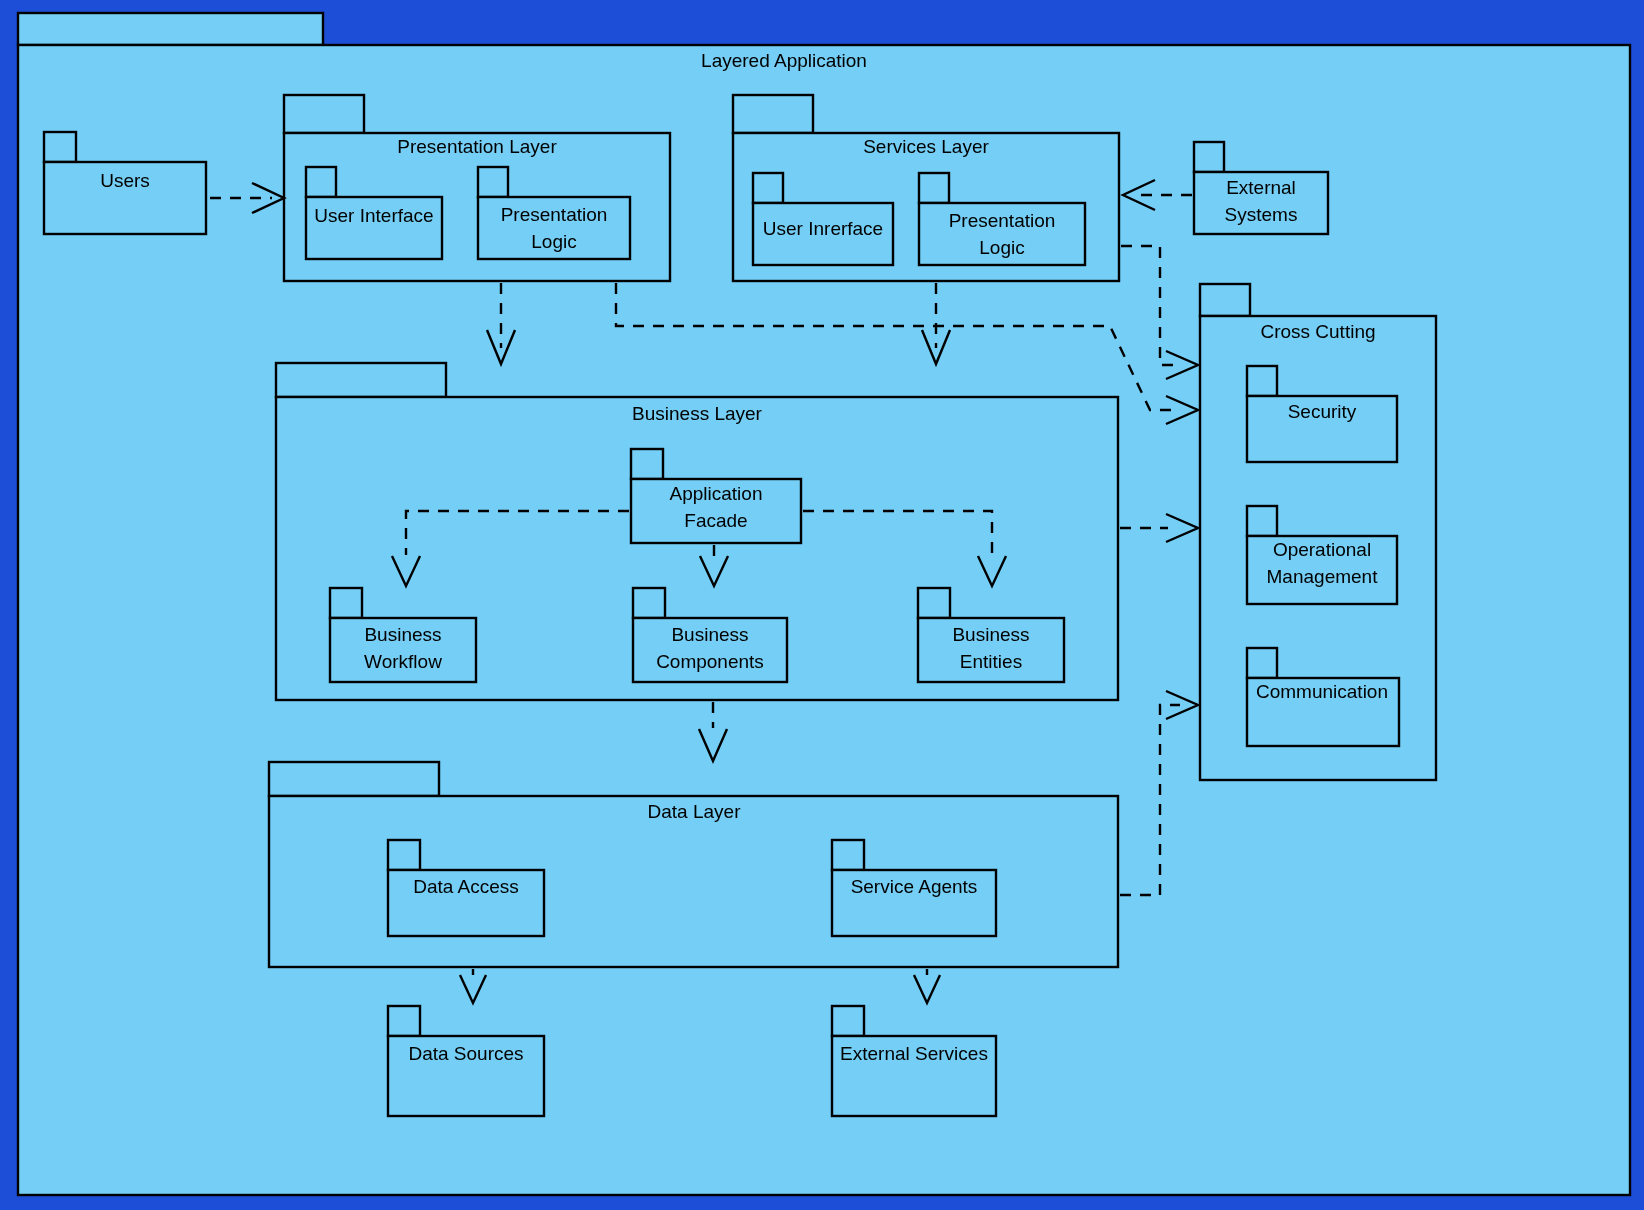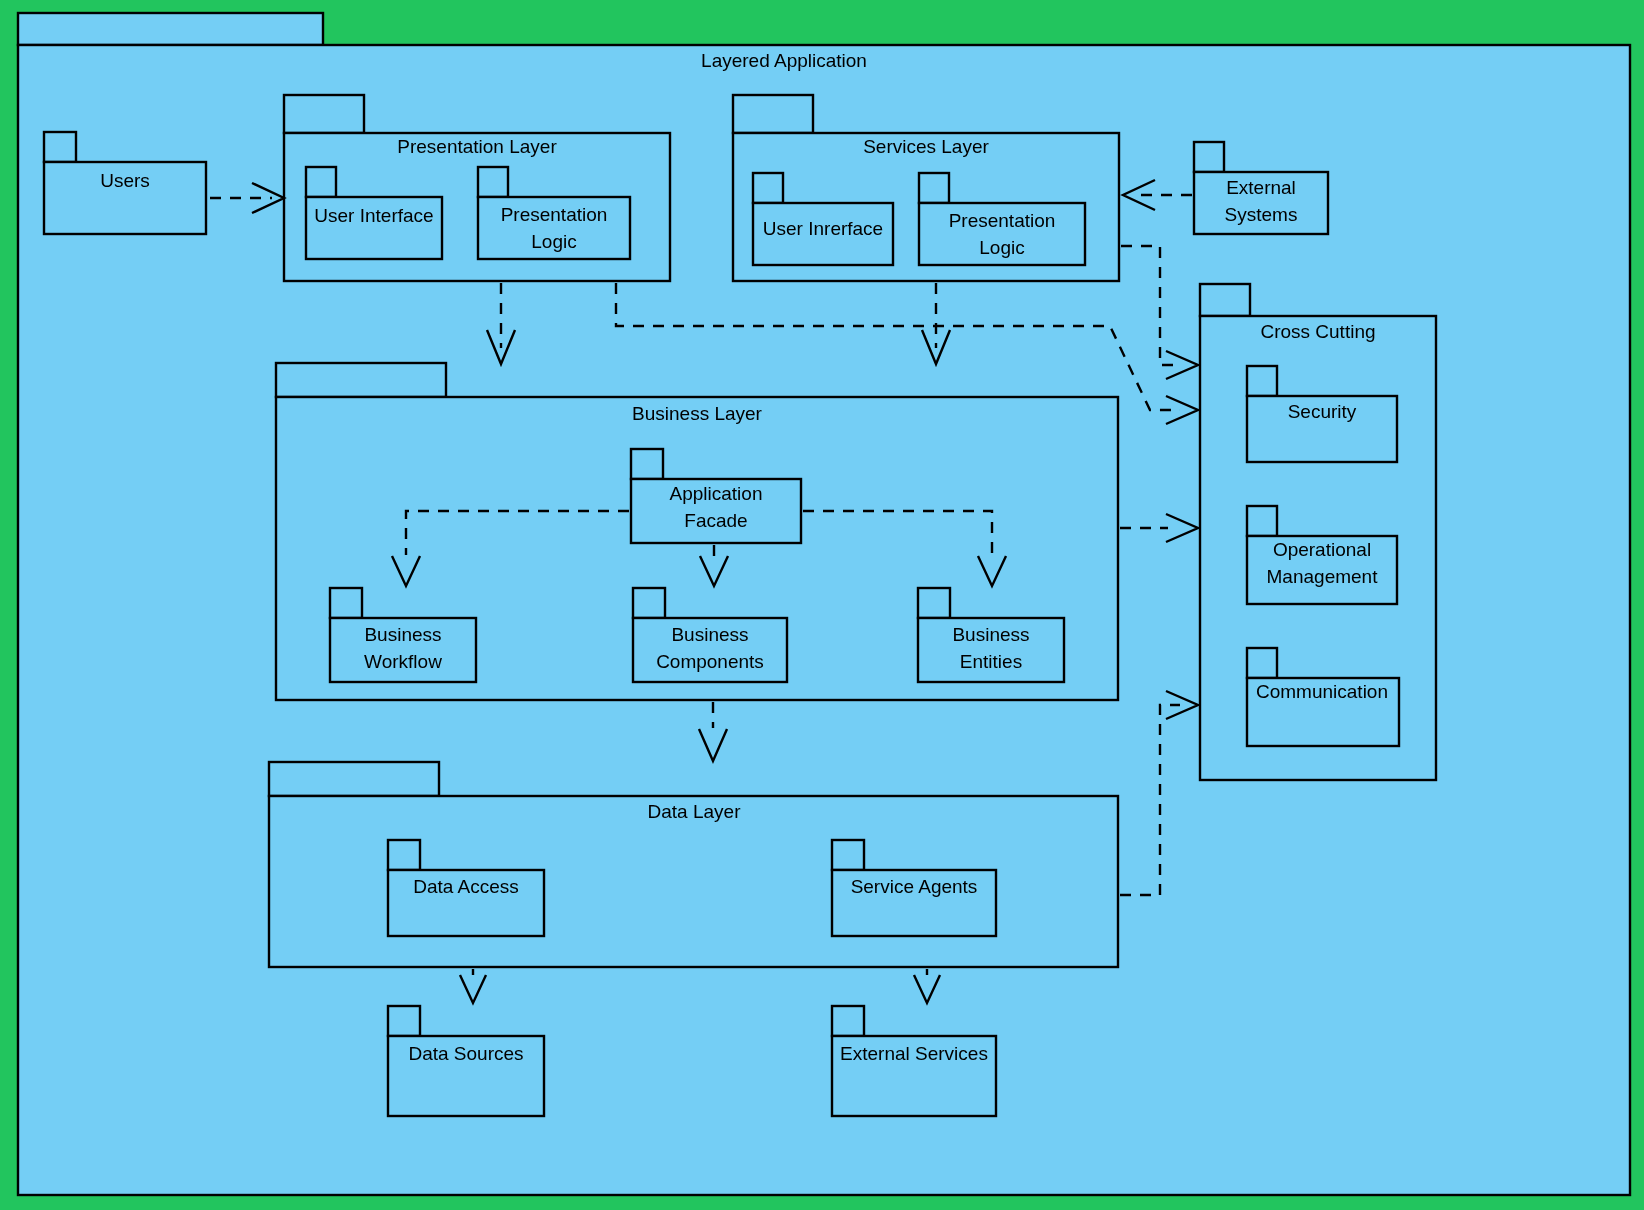--- a/index.html
+++ b/index.html
@@ -5,21 +5,21 @@
   html, body {
     margin: 0;
     padding: 0;
     background: #ffffff;
     font-family: "Liberation Sans", sans-serif;
   }
   #stage {
     position: relative;
     width: 1644px;
     height: 1210px;
-    background: #22c55e;
+    background: #1d4ed8;
     overflow: hidden;
   }
   svg#diagram {
     position: absolute;
     left: 0;
     top: 0;
     width: 1644px;
     height: 1210px;
   }
   .pkg-shape {

